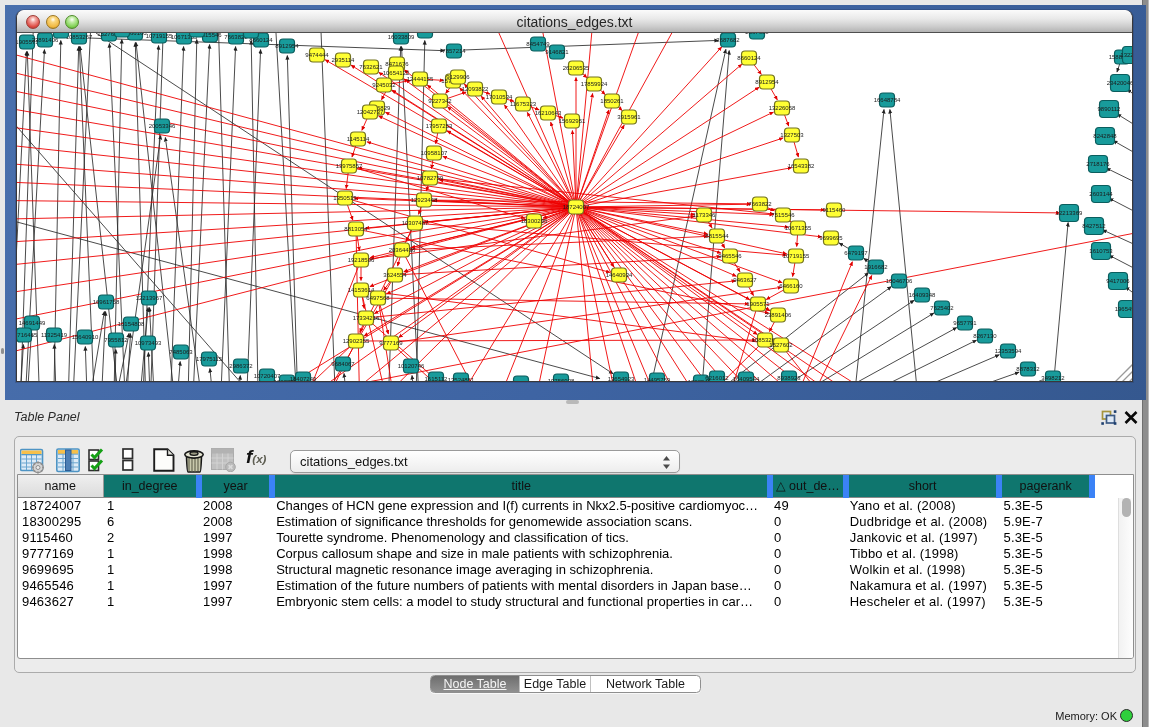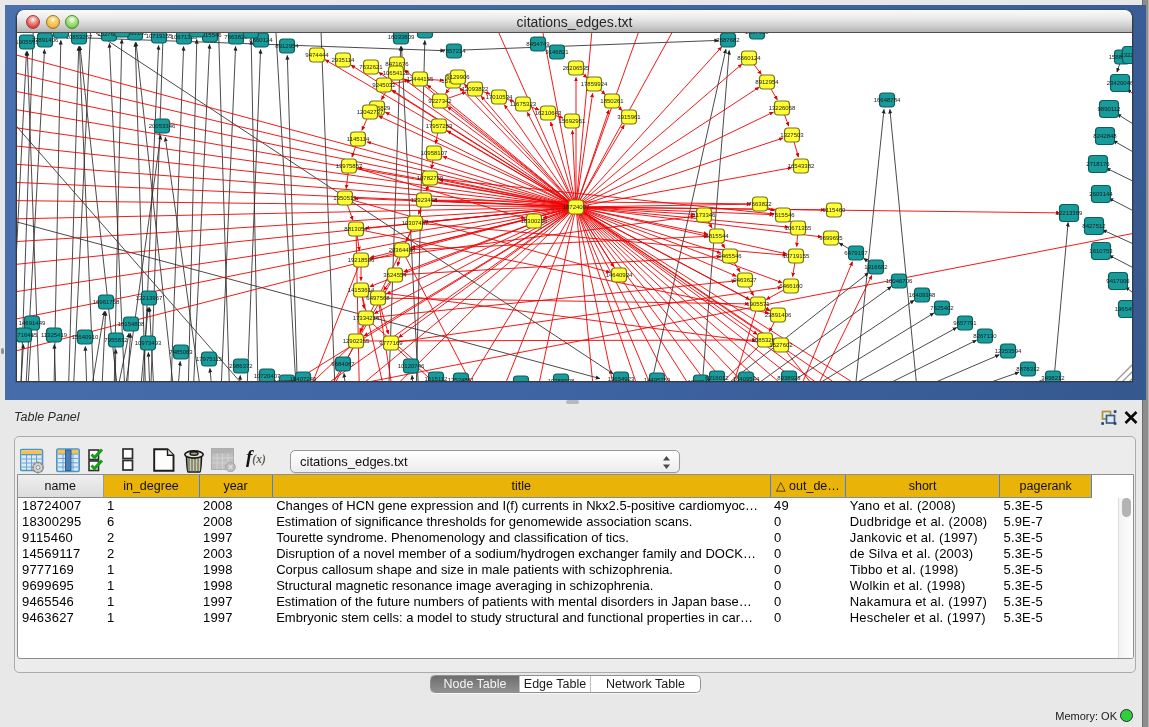--- a/index.html
+++ b/index.html
@@ -13,29 +13,29 @@
 #tp-label{position:absolute;left:14px;top:410px;font-size:12.5px;color:#2a2a2a;font-style:italic;}
 #notch{position:absolute;left:566px;top:400px;width:13px;height:4px;background:#b9b9b9;border-radius:2px;}
 #flicon{position:absolute;left:1101px;top:410px;width:16px;height:15px;}
 #xicon{position:absolute;left:1124px;top:411px;width:14px;height:13px;}
 #panel{position:absolute;left:14px;top:436px;width:1122px;height:237px;background:#ececec;border:1px solid #ababab;border-radius:5px;}
 #toolbar{position:absolute;left:0;top:0;width:100%;height:49px;}
 #combo{position:absolute;left:275px;top:13px;width:390px;height:23px;border:1px solid #9a9a9a;border-radius:5px;background:linear-gradient(#ffffff,#ededed);font-size:13px;color:#111;line-height:21px;padding-left:9px;box-shadow:0 1px 1px rgba(0,0,0,.08);}
 #combo svg{position:absolute;right:7px;top:3px;}
 #tblwrap{position:absolute;left:2px;top:37px;width:1117px;height:185px;background:#fff;border:1px solid #8e8e8e;border-radius:0 0 3px 3px;overflow:hidden;}
 table.t{border-collapse:collapse;table-layout:fixed;width:1074px;font-size:13px;}
-table.t th{height:22px;font-weight:normal;font-size:12.5px;color:#111;background:#eab308;border-right:1px solid #3b82f6;border-bottom:1px solid #8a8a8a;padding:0;overflow:hidden;white-space:nowrap;}
+table.t th{height:22px;font-weight:normal;font-size:12.5px;color:#111;background:#0f766e;border-right:6px solid #3b82f6;border-bottom:1px solid #8a8a8a;padding:0;overflow:hidden;white-space:nowrap;}
 table.t th.g{background:linear-gradient(#efefef,#dcdcdc);border-right:1px solid #9a9a9a;}
 table.t td{height:16px;padding:0 0 0 4px;overflow:hidden;white-space:nowrap;color:#000;letter-spacing:0.2px;}
 table.t td:nth-child(4){letter-spacing:0;margin-left:40px;}
 #vsb{position:absolute;right:0px;top:23px;width:15px;height:161px;background:linear-gradient(to right,#f2f2f2,#fdfdfd);border-left:1px solid #dedede;}
 #vsb .thumb{position:absolute;left:2.5px;top:0px;width:9px;height:19px;border-radius:5px;background:#b3b3b3;}
 #tabs{position:absolute;left:430px;top:675px;height:18px;display:flex;border:1px solid #8f8f8f;border-radius:4.5px;overflow:hidden;background:#fff;box-shadow:0 1px 0 rgba(255,255,255,.7);}
 #tabs div{font-size:12.5px;line-height:17px;text-align:center;color:#1a1a1a;}
-#tabs div.sel{background:linear-gradient(#6e6e6e,#909090);color:#f5f5f5;}
+#tabs div.sel{background:linear-gradient(#6e6e6e,#909090);color:#f5f5f5;text-decoration:underline;}
 #tabs div.mid{border-left:1px solid #c0c0c0;border-right:1px solid #c0c0c0;}
 #mem{position:absolute;right:32px;top:710px;font-size:11px;color:#1a1a1a;}
 #memdot{position:absolute;left:1120px;top:709px;width:13px;height:13px;border-radius:50%;background:#2fd03c;border:1.5px solid #2a2a2a;}
 .ticon{position:absolute;top:11px;}
 </style></head><body>
 <div id="rstrip"></div>
 <div id="frame">
     <div id="win">
       <div id="titlebar">
         <span class="tl" style="left:9px;background:radial-gradient(circle at 50% 30%, #ffffff 0%, #f2a9a4 25%, #dd4840 70%, #9c3b34 100%);border:0.5px solid #9c3b34;"></span>
@@ -649,21 +649,21 @@
         <ellipse cx="11" cy="6.5" rx="9.2" ry="3.6" fill="#e4e4d2" stroke="#161616" stroke-width="1.6"></ellipse>
         <ellipse cx="11" cy="5.6" rx="4" ry="1.8" fill="#9c9c84" stroke="#161616" stroke-width="1.4"></ellipse>
       </svg>
       <svg class="ticon" style="left:196px" width="25" height="24" viewBox="0 0 25 24" opacity="0.85">
         <rect x="0.5" y="0.5" width="22" height="21" fill="#b9b9b9" stroke="#a0a0a0"></rect>
         <rect x="0.5" y="0.5" width="22" height="5" fill="#a8a8a8"></rect>
         <path d="M0.5 10H22.5 M0.5 15H22.5 M6 5.5V21.5 M11.5 5.5V21.5 M17 5.5V21.5" stroke="#cfcfcf" stroke-width="1"></path>
         <circle cx="19.5" cy="19" r="4.8" fill="#b2b2b2" stroke="#9b9b9b"></circle>
         <path d="M17.6 17.1 L21.4 20.9 M21.4 17.1 L17.6 20.9" stroke="#d8d8d8" stroke-width="1.6"></path>
       </svg>
-      <div class="ticon" style="left:231px;top:9px;width:30px;font-family:Liberation Serif, serif;"><span style="font-style:italic;font-weight:bold;font-size:19px;color:#111;">f</span><span style="font-style:italic;font-weight:bold;font-size:11.5px;color:#5e5e52;">(x)</span></div>
+      <div class="ticon" style="left:231px;top:9px;width:30px;font-family:Liberation Sans, sans-serif;"><span style="font-style:italic;font-weight:bold;font-size:19px;color:#111;">f</span><span style="font-style:italic;font-weight:bold;font-size:11.5px;color:#5e5e52;">(x)</span></div>
       <div id="combo">citations_edges.txt<svg width="11" height="17" viewBox="0 0 11 17">
           <path d="M5.5 2 L9 6.4 L2 6.4 Z" fill="#4a4a4a"></path>
           <path d="M5.5 15 L9 10.6 L2 10.6 Z" fill="#4a4a4a"></path>
         </svg></div>
     </div>
     <div id="tblwrap">
       <table class="t">
         <colgroup>
           <col style="width:85.0px">
           <col style="width:96.0px">
@@ -704,29 +704,20 @@
           <tr>
             <td>9115460</td>
             <td>2</td>
             <td>1997</td>
             <td>Tourette syndrome. Phenomenology and classification of tics.</td>
             <td>0</td>
             <td>Jankovic et al. (1997)</td>
             <td>5.3E-5</td>
           </tr>
           <tr>
-            <td>14569117</td>
-            <td>2</td>
-            <td>2003</td>
-            <td>Disruption of a novel member of a sodium/hydrogen exchanger family and DOCK…</td>
-            <td>0</td>
-            <td>de Silva et al. (2003)</td>
-            <td>5.3E-5</td>
-          </tr>
-          <tr>
             <td>9777169</td>
             <td>1</td>
             <td>1998</td>
             <td>Corpus callosum shape and size in male patients with schizophrenia.</td>
             <td>0</td>
             <td>Tibbo et al. (1998)</td>
             <td>5.3E-5</td>
           </tr>
           <tr>
             <td>9699695</td>

